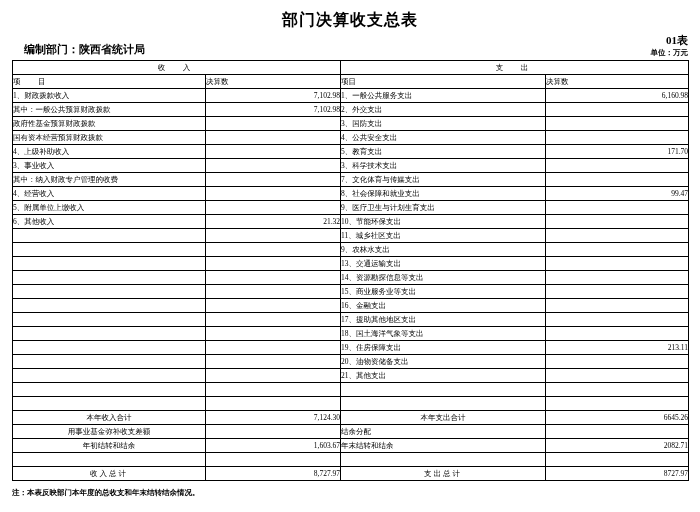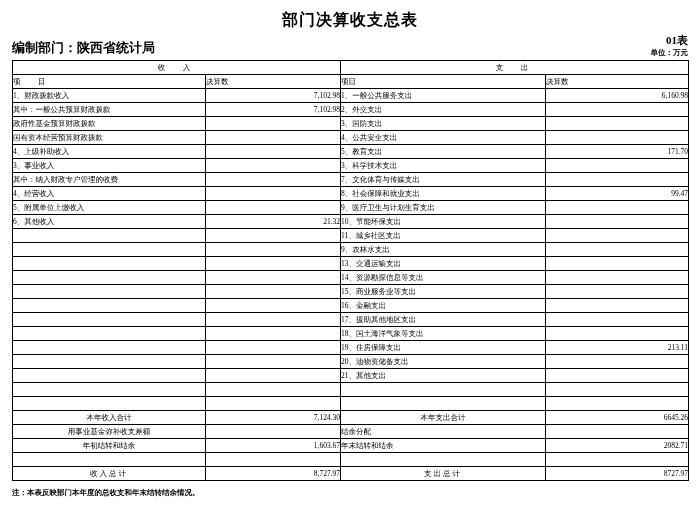--- a/index.html
+++ b/index.html
@@ -41,23 +41,24 @@
   .meta-right {
     text-align: right;
     line-height: 1.35;
   }
   .meta-top-num {
     display: block;
     font-size: 11px;
     font-weight: bold;
   }
   .meta-left {
-    font-size: 13px;
+    font-size: 11px;
     font-weight: bold;
     padding-bottom: 1px;
+    margin-left: 12px;
   }
   table.main {
     border-collapse: collapse;
     table-layout: fixed;
     width: 676px;
     margin: 2px 12px 0 12px;
     font-size: 7.5px;
   }
   table.main td, table.main th {
     border: 1px solid #000000;

